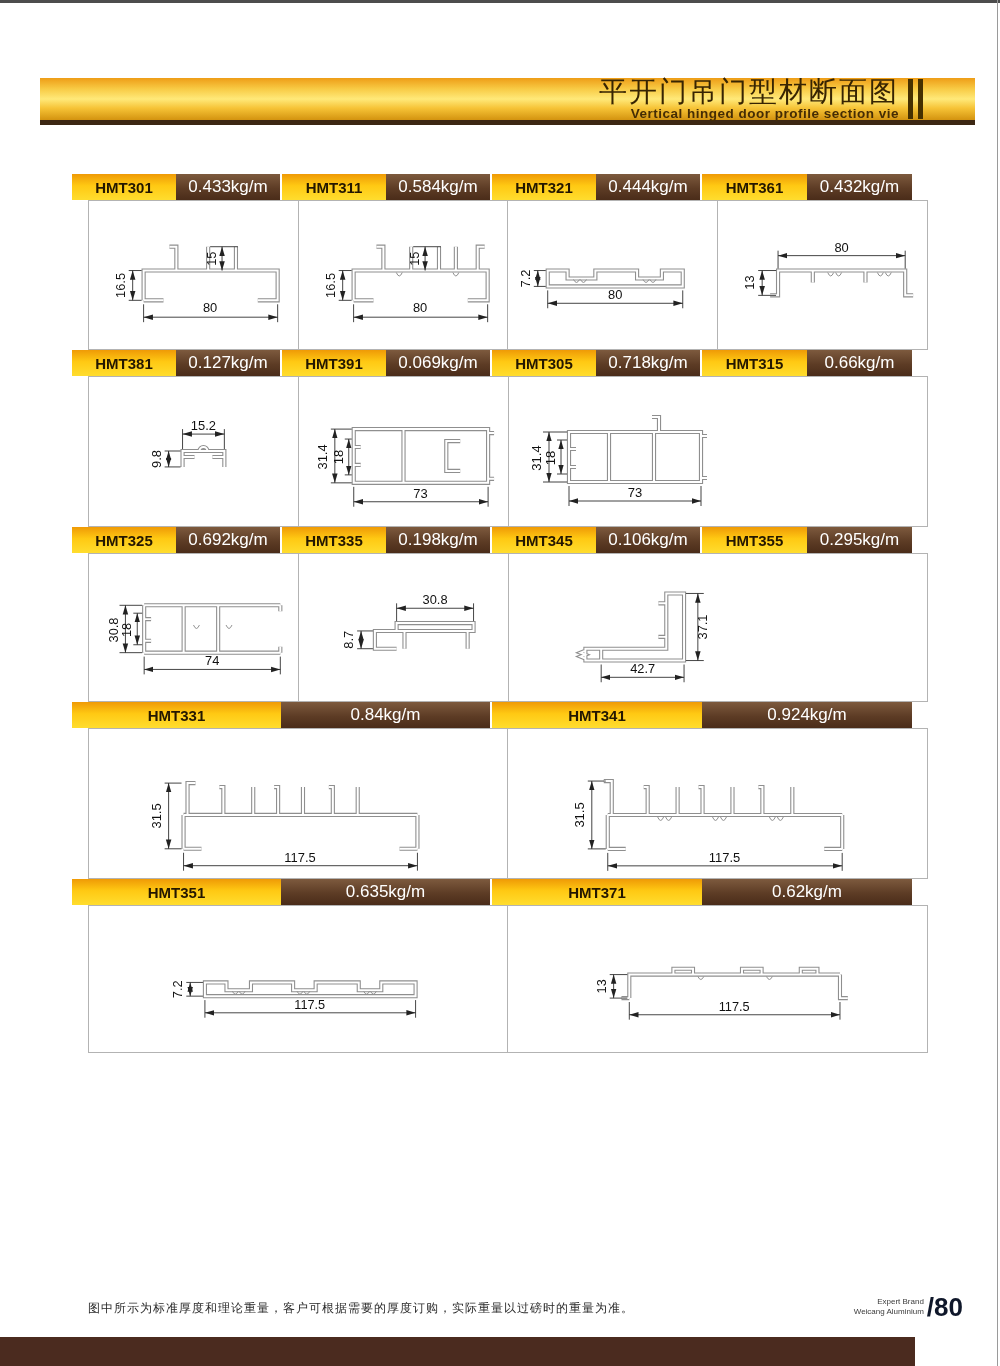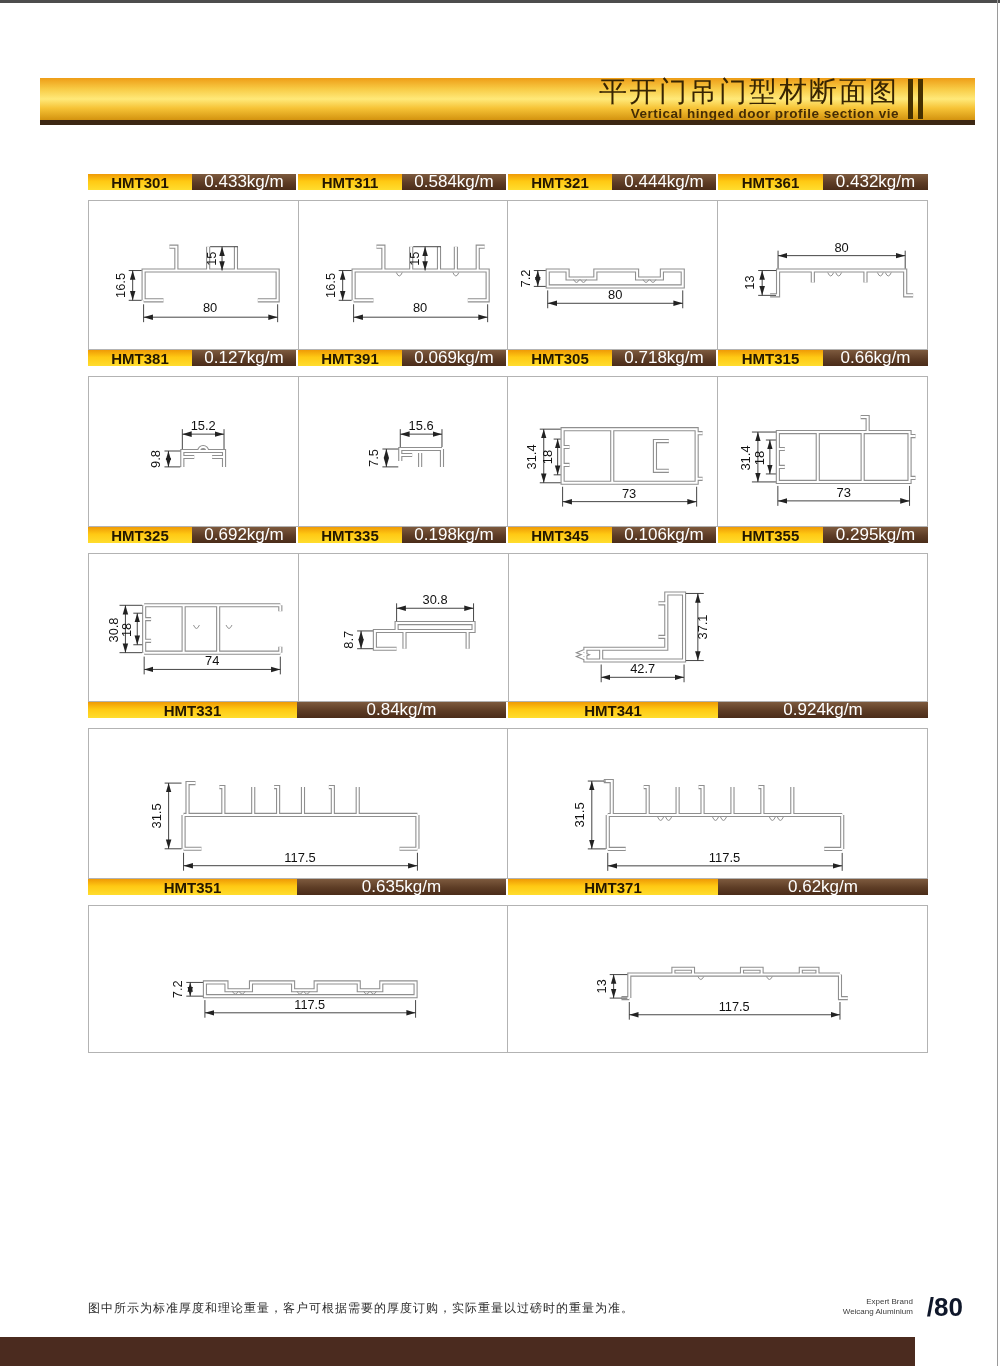--- a/index.html
+++ b/index.html
@@ -12,21 +12,21 @@
   .banner{position:absolute;left:40px;top:78px;width:935px;height:47px;box-sizing:border-box;
           background:linear-gradient(180deg,#ee9d17 0%,#f8cb45 26%,#ffe979 50%,#f6c336 72%,#d3930f 100%);
           border-bottom:5px solid #3c2713;display:flex;align-items:center;justify-content:flex-end;
           padding-right:52px}
   .t-wrap{text-align:right}
   .t-cn{font-size:28px;font-weight:normal;color:#372402;letter-spacing:2px;line-height:1.05}
   .t-en{font-size:13.5px;font-weight:bold;color:#452c04;letter-spacing:.5px;line-height:1.15}
   .bars{display:flex;gap:5px;margin-left:9px}
   .bar{width:5px;height:40px;background:#463000}
   
-  .hrow{position:absolute;left:88px;width:840px;height:16px;display:flex}
+  .hrow{position:absolute;left:72px;width:840px;height:26px;display:flex}
   .hcell{display:flex;box-sizing:border-box}
   .hcell.small{width:210px}
   .hcell.wide{width:420px}
   .hcell:not(:last-child){border-right:2px solid #fff}
   .hname{flex:1;display:flex;align-items:center;justify-content:center;
          background:linear-gradient(180deg,#ef9a06 0%,#ffc913 45%,#ffdd2e 100%);
          color:#241700;font-size:15px;font-weight:bold}
   .hval{flex:1;display:flex;align-items:center;justify-content:center;
         background:linear-gradient(180deg,#7d5a3e 0%,#5d3c25 55%,#4a2c19 100%);
         color:#fff;font-size:17px}
@@ -41,21 +41,21 @@
   
   .po{stroke:#8f8f8f;stroke-width:4.2;fill:none;stroke-linejoin:miter;stroke-linecap:butt}
   .pi{stroke:#ffffff;stroke-width:2;fill:none;stroke-linejoin:miter;stroke-linecap:butt}
   .sq{stroke:#8f8f8f;stroke-width:1;fill:none}
   .ext{stroke:#2e2e2e;stroke-width:.9;fill:none}
   .dim{stroke:#2e2e2e;stroke-width:.9;fill:none}
   .dt{font-family:"Liberation Sans",sans-serif;font-size:13px;fill:#111}
   
   .note{position:absolute;left:88px;top:1300px;font-size:12px;color:#2a2a2a;letter-spacing:1px}
   .brandbox{position:absolute;right:37px;top:1294px;display:flex;align-items:center}
-  .brand{font-size:8px;color:#3c3c3c;text-align:right;line-height:1.25;margin-right:14px}
+  .brand{font-size:8px;color:#3c3c3c;text-align:right;line-height:1.25;margin-right:3px}
   .pageno{font-size:26px;font-weight:bold;color:#0f172a;line-height:1}
   .bottombar{position:absolute;left:0;top:1337px;width:915px;height:29px;background:#4b2b1f}
 </style>
 </head>
 <body>
 
 <div id="page">
   <div class="topline"></div>
   <div class="rightline"></div>
 
@@ -193,34 +193,20 @@
         <path class="ext" d="M94,72 V52 M136,72 V52 M92,74 H76 M92,90 H76"></path>
         <line class="dim" x1="94" y1="57" x2="136" y2="57" marker-start="url(#ar)" marker-end="url(#ar)"></line>
         <line class="dim" x1="80" y1="74" x2="80" y2="90" marker-start="url(#ar)" marker-end="url(#ar)"></line>
         <text class="dt" x="115" y="53" text-anchor="middle">15.2</text>
         <text class="dt" transform="rotate(-90 72 82)" x="72" y="82" text-anchor="middle">9.8</text>
       </svg>
     </div>
     <div class="dcell small">
       <svg viewBox="0 0 210 149">
         <defs>
-            <path id="pr5" d="M102,84 V72 H144 M144,72 V90 M122,76 V90 M102,78 H114"></path>
-          </defs>
-        <use href="#pr5" class="po"></use>
-          <use href="#pr5" class="pi"></use>
-        <path class="ext" d="M102,70 V52 M144,70 V52 M100,72 H84 M100,90 H84"></path>
-        <line class="dim" x1="102" y1="57" x2="144" y2="57" marker-start="url(#ar)" marker-end="url(#ar)"></line>
-        <line class="dim" x1="88" y1="72" x2="88" y2="90" marker-start="url(#ar)" marker-end="url(#ar)"></line>
-        <text class="dt" x="123" y="53" text-anchor="middle">15.6</text>
-        <text class="dt" transform="rotate(-90 80 81)" x="80" y="81" text-anchor="middle">7.5</text>
-      </svg>
-    </div>
-    <div class="dcell small">
-      <svg viewBox="0 0 210 149">
-        <defs>
             <path id="pr6" d="M55,52 H190 V106 H55 Z M105,52 V106 M162,64 H148 V94 H162 M55,70 H62 M55,88 H62 M190,56 H196 M190,102 H196"></path>
           </defs>
         <use href="#pr6" class="po"></use>
           <use href="#pr6" class="pi"></use>
         <path class="ext" d="M53,52 H32 M53,106 H32 M53,62 H46 M53,98 H46 M55,110 V130 M190,110 V130"></path>
         <line class="dim" x1="36" y1="52" x2="36" y2="106" marker-start="url(#ar)" marker-end="url(#ar)"></line>
         <line class="dim" x1="50" y1="62" x2="50" y2="98" marker-start="url(#ar)" marker-end="url(#ar)"></line>
         <line class="dim" x1="55" y1="125" x2="190" y2="125" marker-start="url(#ar)" marker-end="url(#ar)"></line>
         <text class="dt" transform="rotate(-90 28 80)" x="28" y="80" text-anchor="middle">31.4</text>
         <text class="dt" transform="rotate(-90 44 80)" x="44" y="80" text-anchor="middle">18</text>

